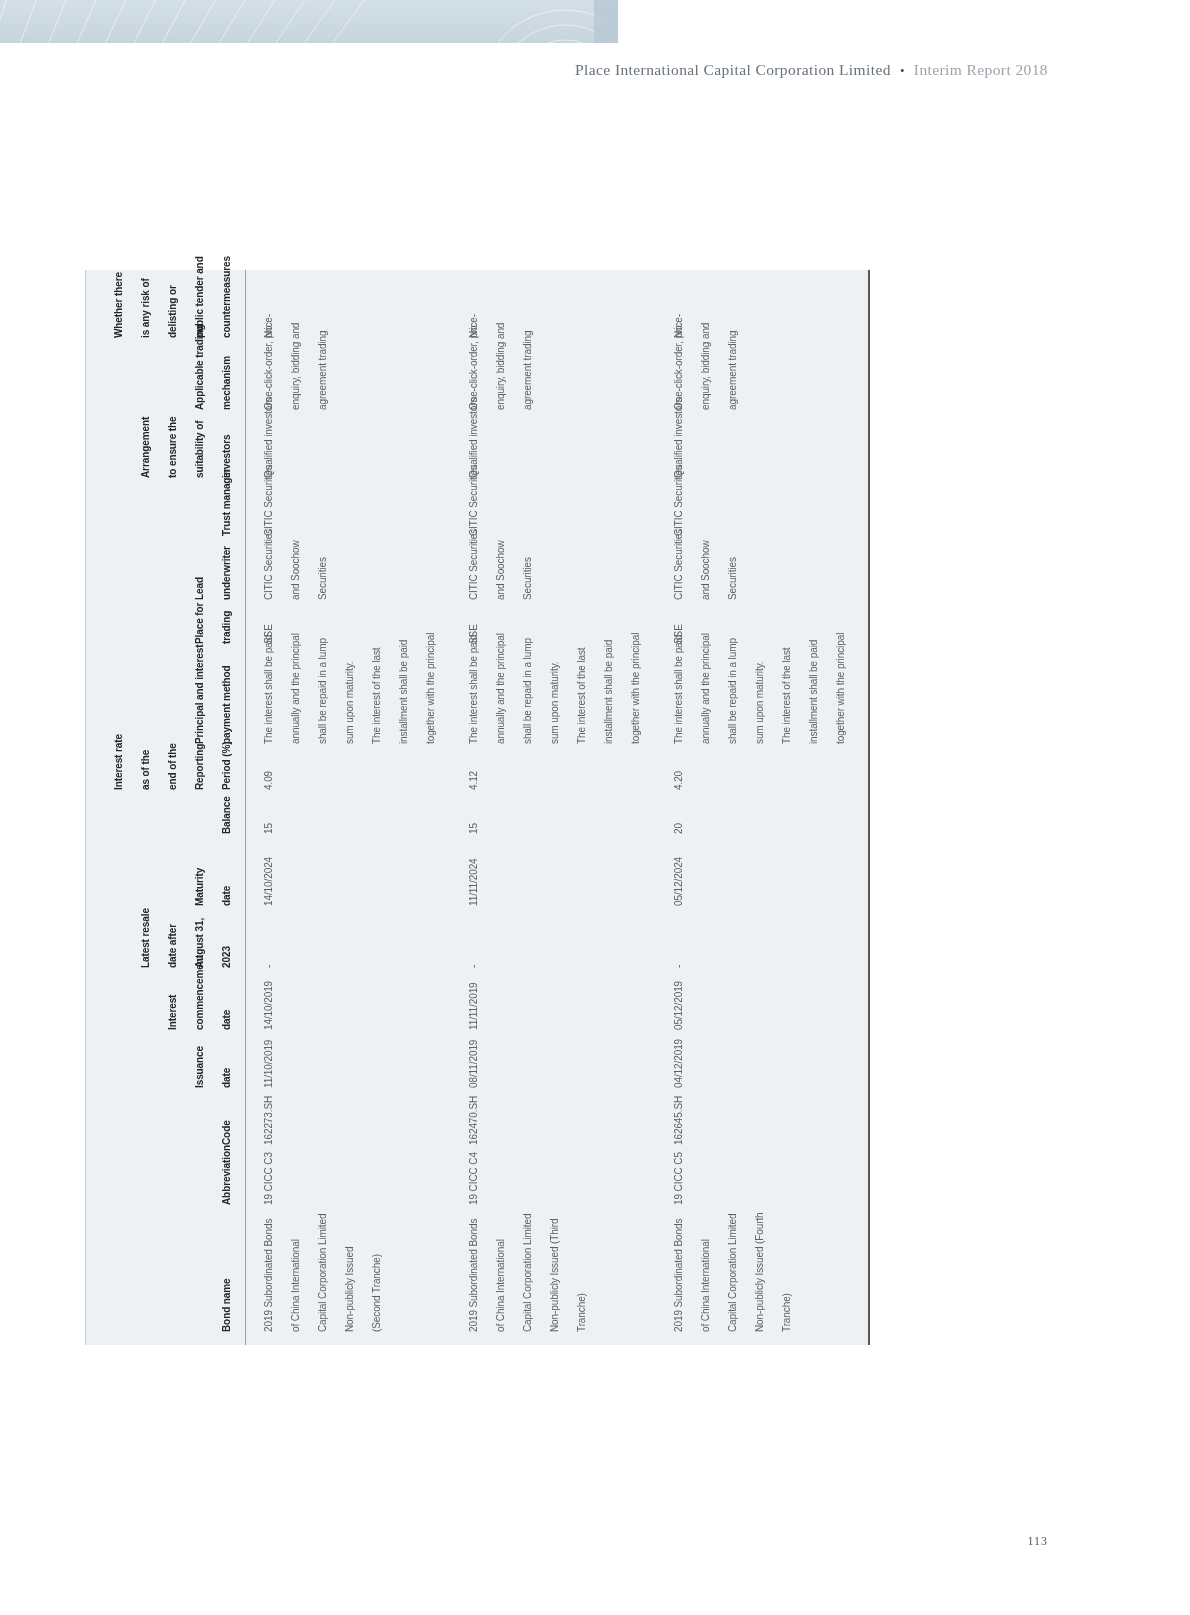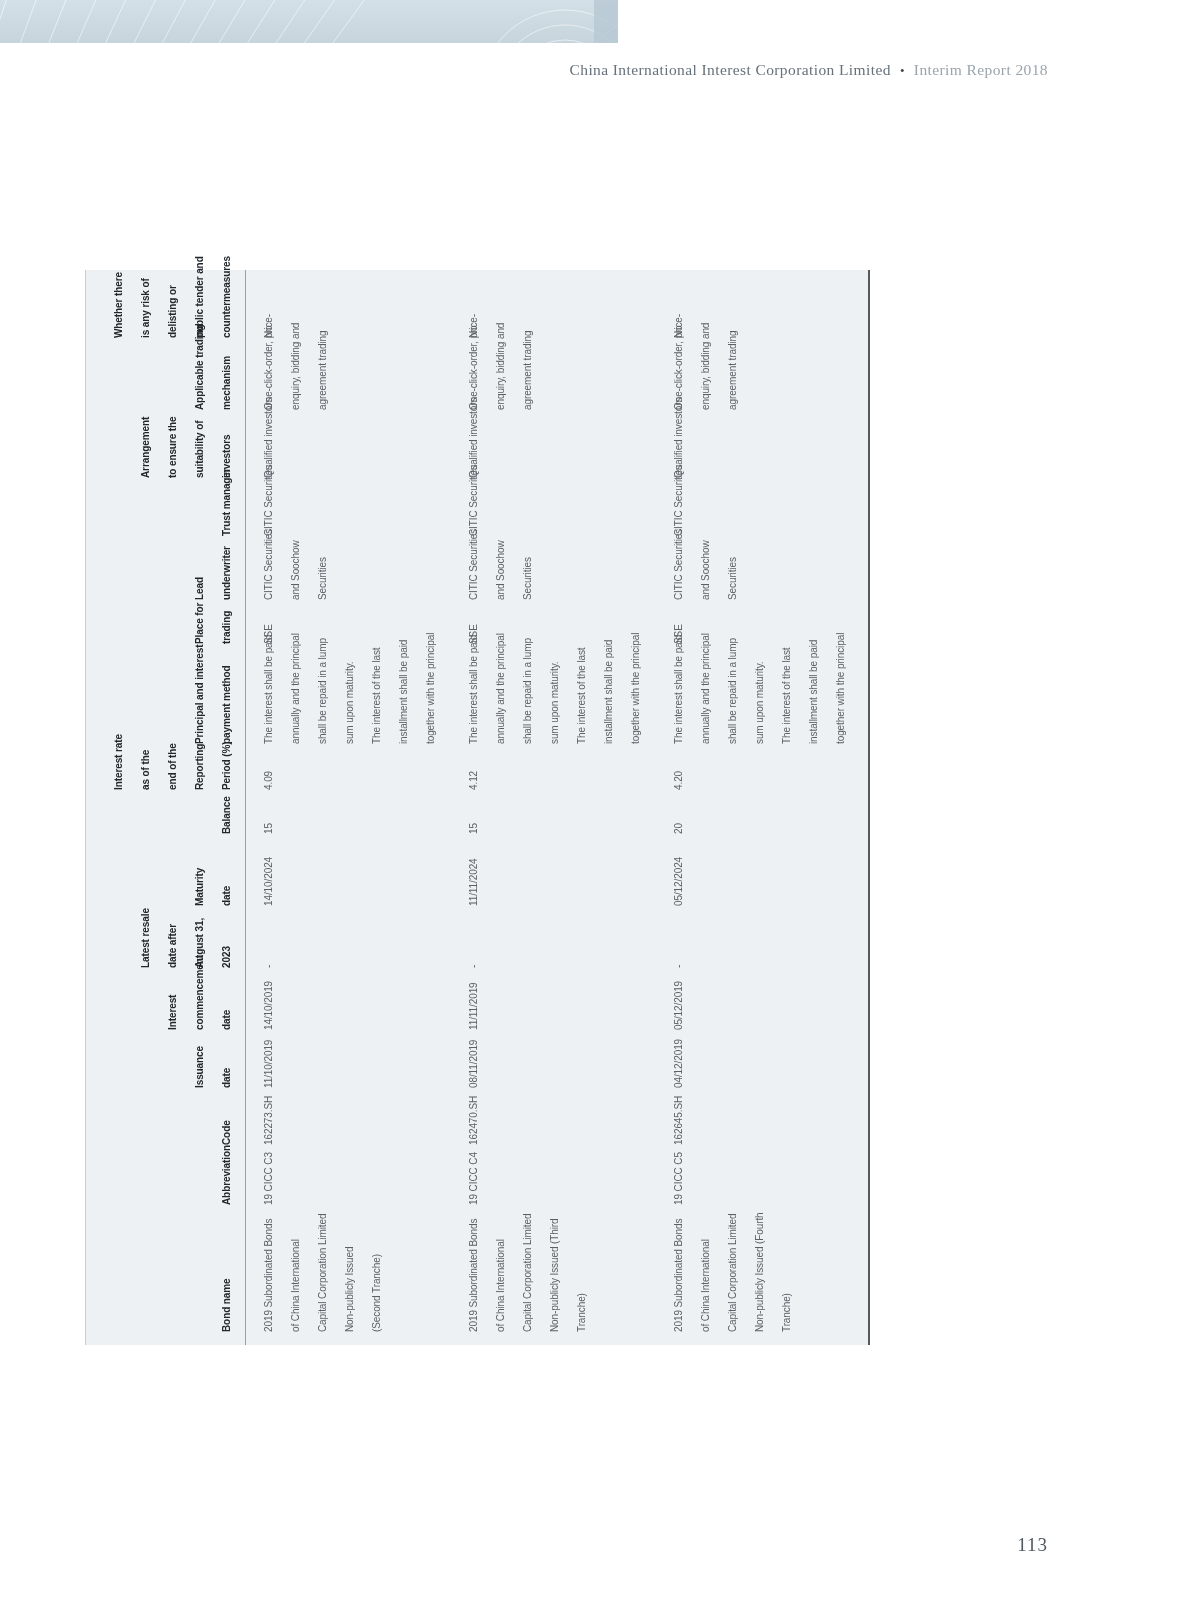--- a/index.html
+++ b/index.html
@@ -48,21 +48,21 @@
   }
   table.bond tbody tr { height:205px; }
   table.bond tbody tr:last-child { height:213px; }
   table.bond td {
     vertical-align:top; padding:9px 2px 0 12px;
     font-weight:normal; color:#5b6167;
   }
   table.bond td.first, table.bond th.first { padding-left:13px; }
   .page-num {
     position:absolute; top:1534px; right:142px;
-    font-family:"Liberation Serif", serif; font-size:19px;
+    font-family:"Liberation Serif", serif; font-size:12px;
     color:#50575d; letter-spacing:1px;
   }
 </style>
 </head>
 <body>
 
 <div class="page">
 
   <div class="band">
     <svg width="618" height="43" viewBox="0 0 618 43">
@@ -75,21 +75,21 @@
         <circle cx="565" cy="95" r="40"></circle>
         <circle cx="565" cy="95" r="55"></circle>
         <circle cx="565" cy="95" r="70"></circle>
         <circle cx="565" cy="95" r="85"></circle>
       </g>
     </svg>
     <div class="band-cap"></div>
   </div>
 
   <div class="running-head">
-    <span>China International Interest Corporation Limited</span><span class="dot">•</span><span class="report">Interim Report 2018</span>
+    <span>Place International Capital Corporation Limited</span><span class="dot">•</span><span class="report">Interim Report 2018</span>
   </div>
 
   <div class="rotated">
     <table class="bond">
       <colgroup>
         <col style="width:128px">
           <col style="width:60px">
           <col style="width:57px">
           <col style="width:58px">
         <col style="width:62px">

